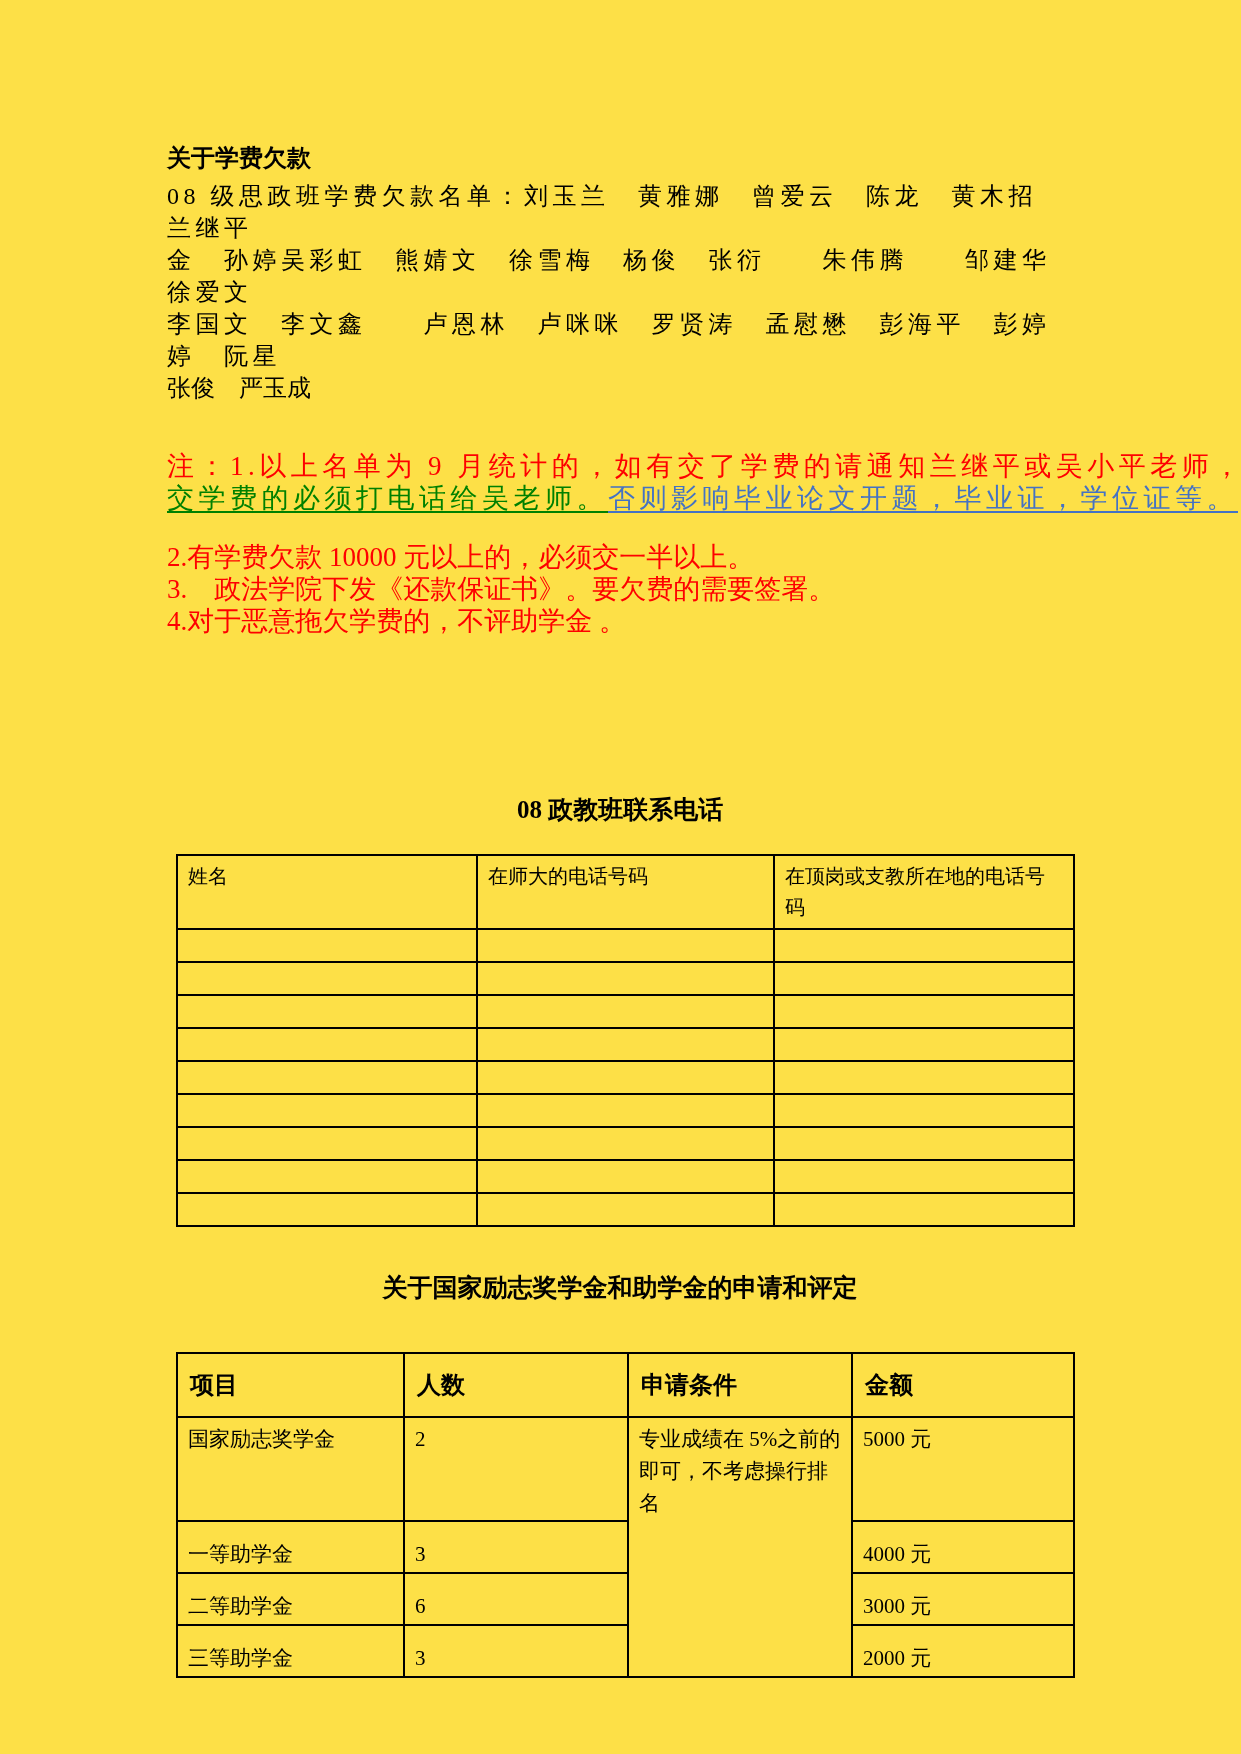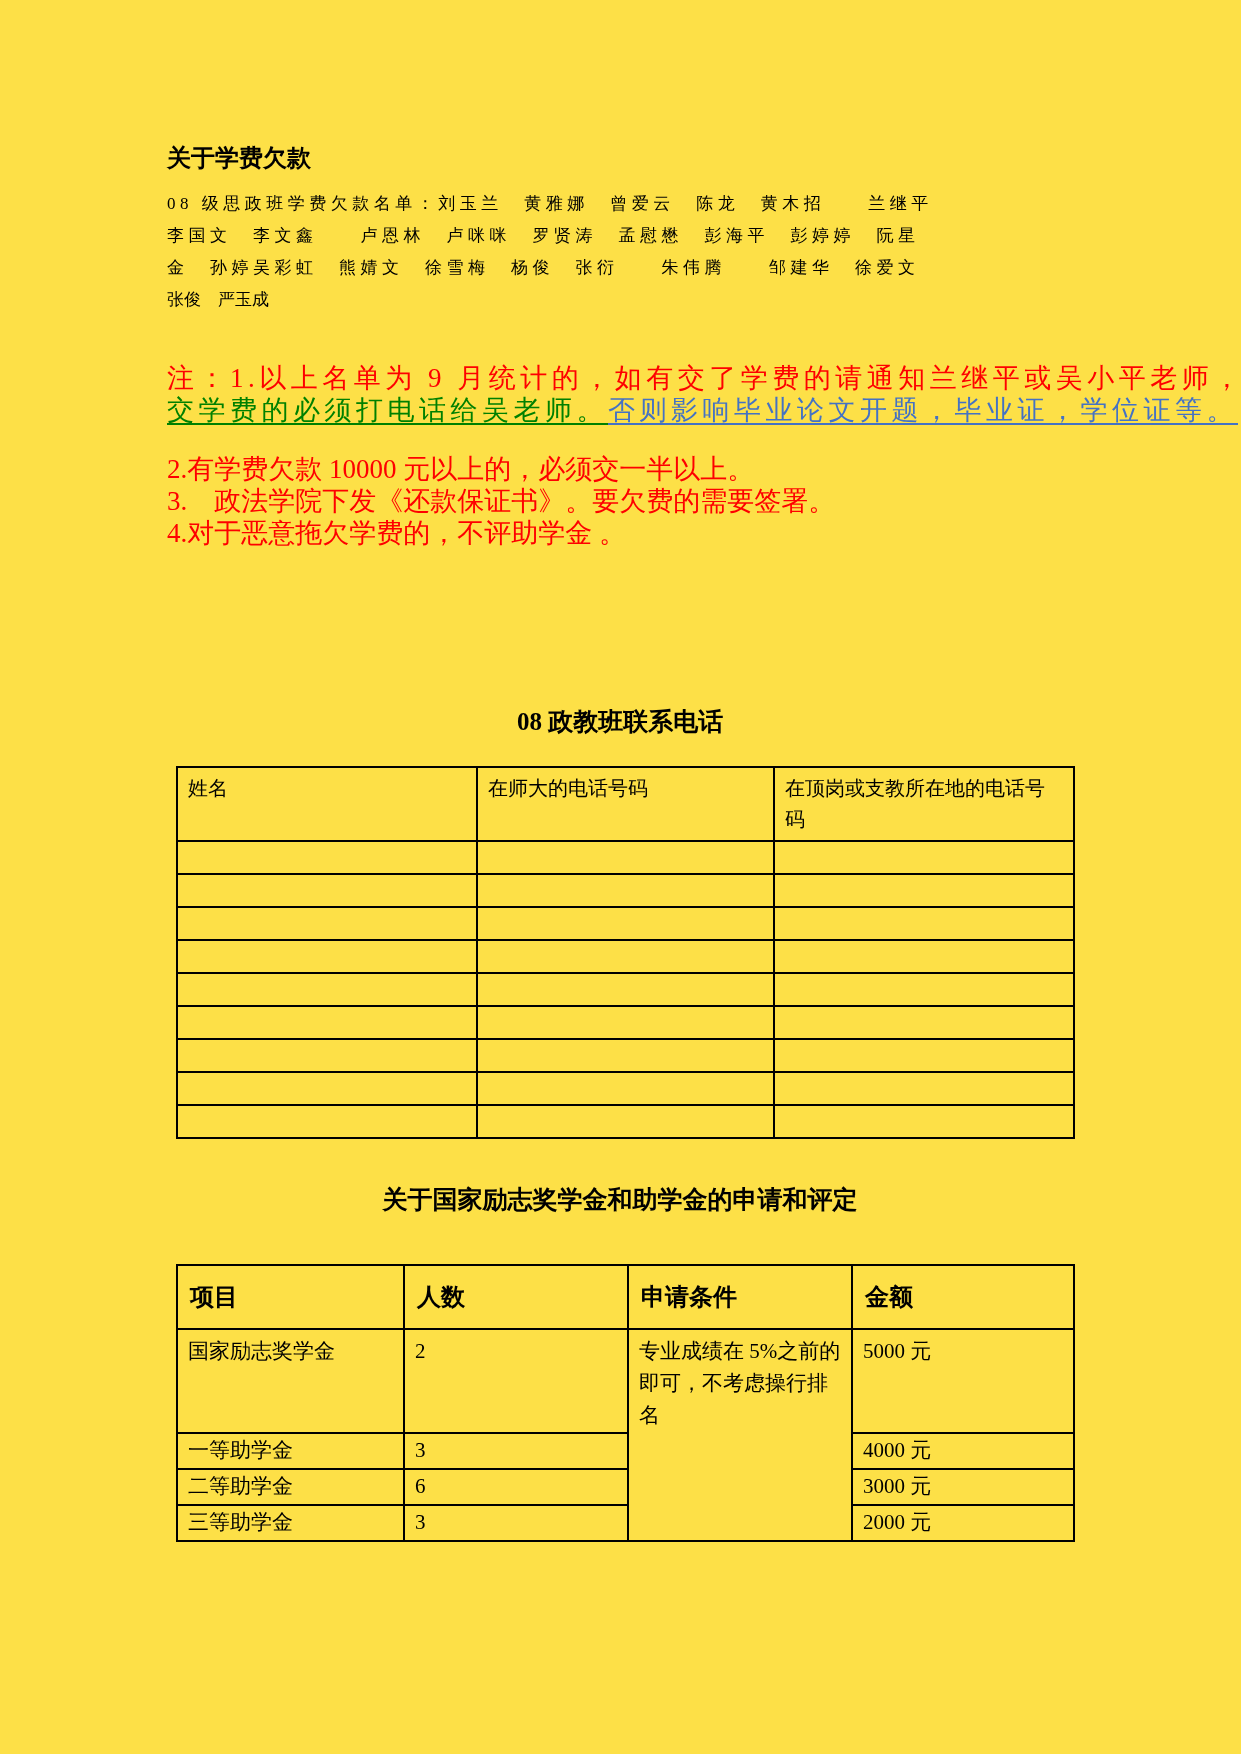--- a/index.html
+++ b/index.html
@@ -12,21 +12,21 @@
     color:#000;
     overflow:hidden;
   }
 
   .title1 {
     margin:0 168px 0 167px;
     padding-top:141px;
     font-size:24px; font-weight:bold; line-height:34px;
   }
 
-  .names { margin:13px 168px 0 167px; font-size:17px; line-height:32px; }
+  .names { margin:5px 168px 0 167px; font-size:24px; line-height:32px; }
   .stretch { letter-spacing:4.5px; }
 
   .notes { margin:46px 168px 0 167px; font-size:27px; line-height:32px; }
   .note-line { white-space:nowrap; }
   .red   { color:#fe0000; }
   .green { color:#008000; }
   .blue  { color:#4472c4;margin-top:30px; }
   .underline { text-decoration:underline; text-underline-offset:4px; }
   .gap-top { margin-top:27px; }
 
@@ -51,34 +51,34 @@
   .sch-table { margin-top:47px; }
   .sch-table th {
     font-weight:bold; text-align:left; vertical-align:middle;
     padding:0 12px; font-size:24px; height:64px;
   }
   .sch-table td {
     font-size:21px; line-height:32px;
     padding:2px 10px; vertical-align:top; text-align:left;
   }
   .sch-row-first td { height:104px; padding-top:5px; }
-  .sch-row-small td { height:32px; padding-top:0; }
+  .sch-row-small td { height:32px; padding-top:16px; }
   .cond-cell { vertical-align:top; padding-right:28px; padding-top:5px; }
 </style>
 </head>
 <body>
 
 <div class="page">
 
   <h1 class="title1">关于学费欠款</h1>
 
   <div class="names">
     <div class="stretch">08 级思政班学费欠款名单：刘玉兰　黄雅娜　曾爱云　陈龙　黄木招　　兰继平</div>
+    <div class="stretch">金　孙婷吴彩虹　熊婧文　徐雪梅　杨俊　张衍　　朱伟腾　　邹建华　徐爱文</div>
     <div class="stretch">李国文　李文鑫　　卢恩林　卢咪咪　罗贤涛　孟慰懋　彭海平　彭婷婷　阮星</div>
-    <div class="stretch">金　孙婷吴彩虹　熊婧文　徐雪梅　杨俊　张衍　　朱伟腾　　邹建华　徐爱文</div>
     <div>张俊　严玉成</div>
   </div>
 
   <div class="notes">
     <div class="note-line stretch"><span class="red">注：1.以上名单为 9 月统计的，如有交了学费的请通知兰继平或吴小平老师，</span><span class="green underline">未</span></div>
     <div class="note-line stretch"><span class="green underline">交学费的必须打电话给吴老师。</span><span class="blue underline">否则影响毕业论文开题，毕业证，学位证等。</span></div>
     <div class="note-line red gap-top">2.有学费欠款 10000 元以上的，必须交一半以上。</div>
     <div class="note-line red">3.　政法学院下发《还款保证书》。要欠费的需要签署。</div>
     <div class="note-line red">4.对于恶意拖欠学费的，不评助学金 。</div>
   </div>

